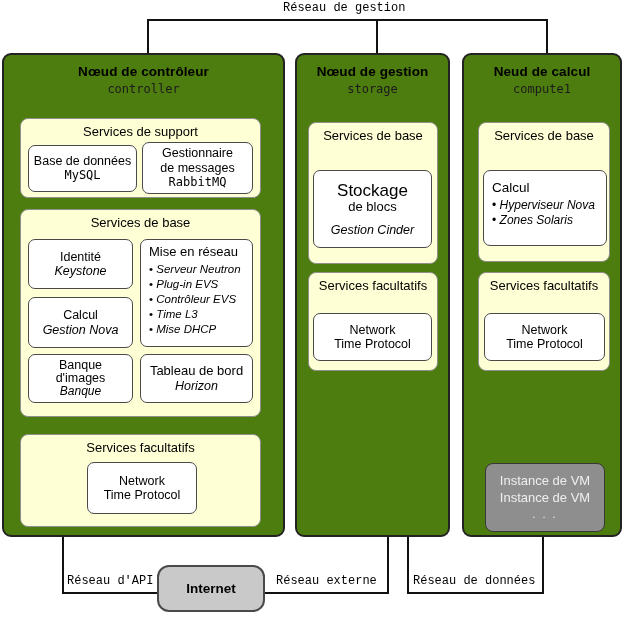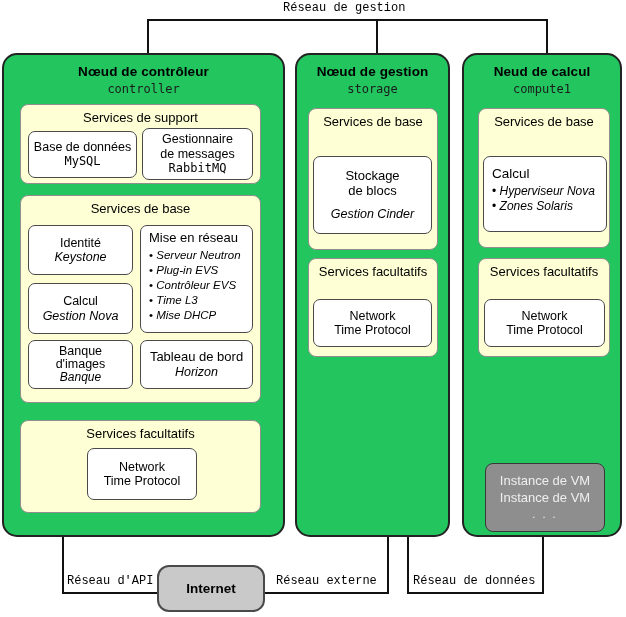--- a/index.html
+++ b/index.html
@@ -9,35 +9,35 @@
     background:#ffffff;overflow:hidden;
     -webkit-font-smoothing:antialiased;
   }
   .line{position:absolute;background:#111;}
   .net-label{
     position:absolute;font-size:12px;color:#000;white-space:nowrap;font-family:Liberation Mono, monospace;
   }
   
   .node{
     position:absolute;top:53px;height:484px;
-    background:#22c55e;border:2px solid #232323;border-radius:15px;
+    background:#4d7c0f;border:2px solid #232323;border-radius:9px;
     box-sizing:border-box;
   }
   .node-title{
     text-align:center;font-weight:bold;font-size:13.5px;color:#000;
     padding-top:9px;letter-spacing:.1px;
   }
   .node-host{
     text-align:center;font-family:"DejaVu Sans Mono",monospace;
     font-size:12px;color:#1c1c1c;margin-top:3px;
   }
   
   .ybox{
     position:absolute;background:#ffffd6;border:1px solid #8f8f8f;
-    border-radius:8px;box-sizing:border-box;
+    border-radius:8px;box-sizing:border-box;margin-top:14px;
   }
   .ybox-title{
     text-align:center;font-size:13px;color:#000;padding-top:5px;
   }
   
   .wbox{
     position:absolute;background:#ffffff;border:1.5px solid #4a4a4a;
     border-radius:7px;box-sizing:border-box;
     font-size:12px;color:#000;text-align:center;
     display:flex;flex-direction:column;justify-content:center;
@@ -130,21 +130,21 @@
   </div>
 </div>
 
 <div class="node" style="left:295px;width:155px;">
   <div class="node-title">Nœud de gestion</div>
   <div class="node-host">storage</div>
 
   <div class="ybox" style="left:11px;top:53px;width:130px;height:142px;">
     <div class="ybox-title">Services de base</div>
     <div class="wbox" style="left:4px;top:47px;width:119px;height:78px;">
-      <div class="svc" style="font-size:13px;">Stockage</div>
+      <div class="svc" style="font-size:17px;">Stockage</div>
       <div class="svc" style="font-size:13px;">de blocs</div>
       <div class="prod-it" style="margin-top:8px;">Gestion Cinder</div>
     </div>
   </div>
 
   <div class="ybox" style="left:11px;top:203px;width:130px;height:99px;">
     <div class="ybox-title">Services facultatifs</div>
     <div class="wbox" style="left:4px;top:40px;width:119px;height:48px;">
       <div class="svc">Network</div>
       <div class="svc">Time Protocol</div>

